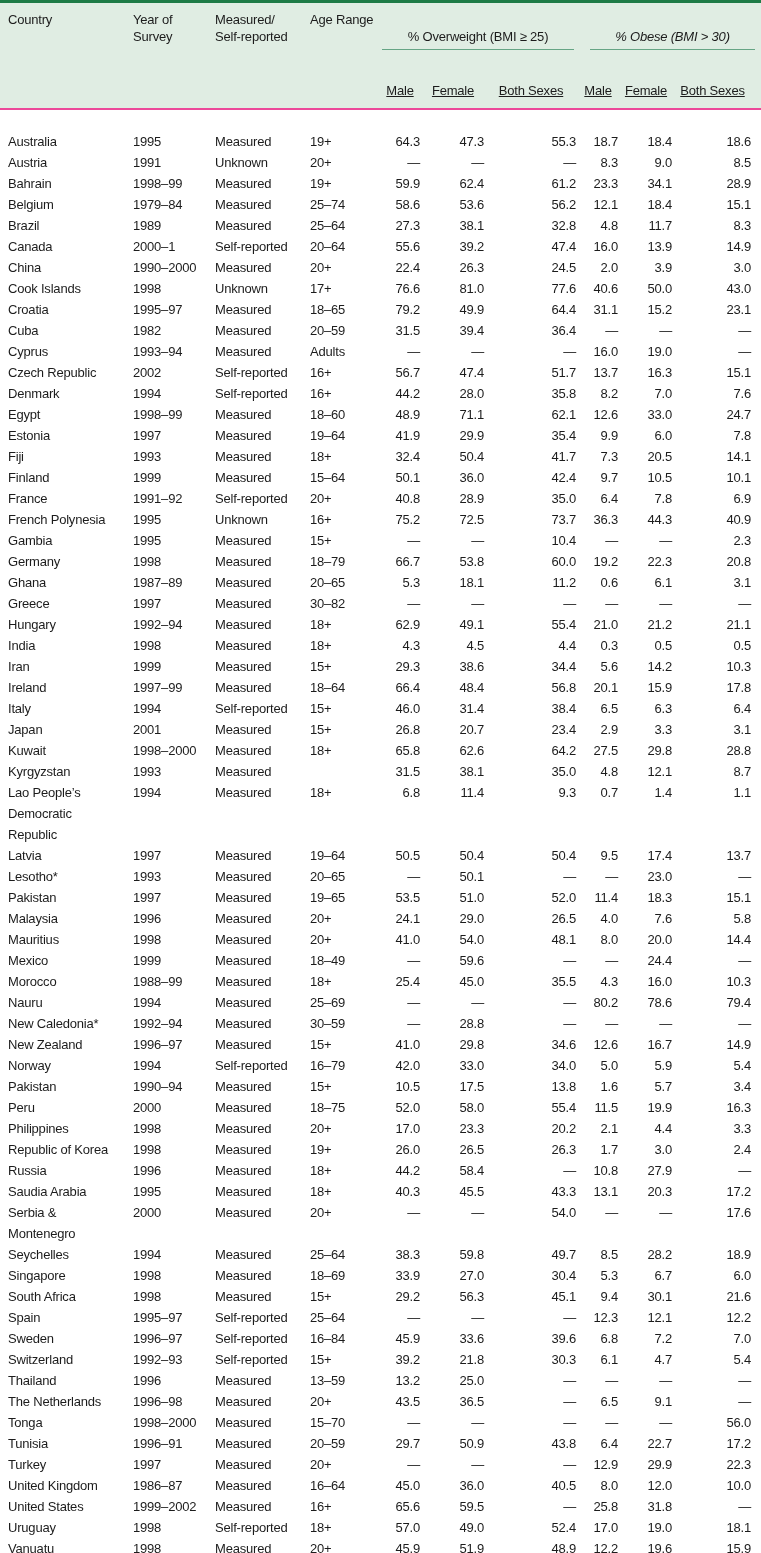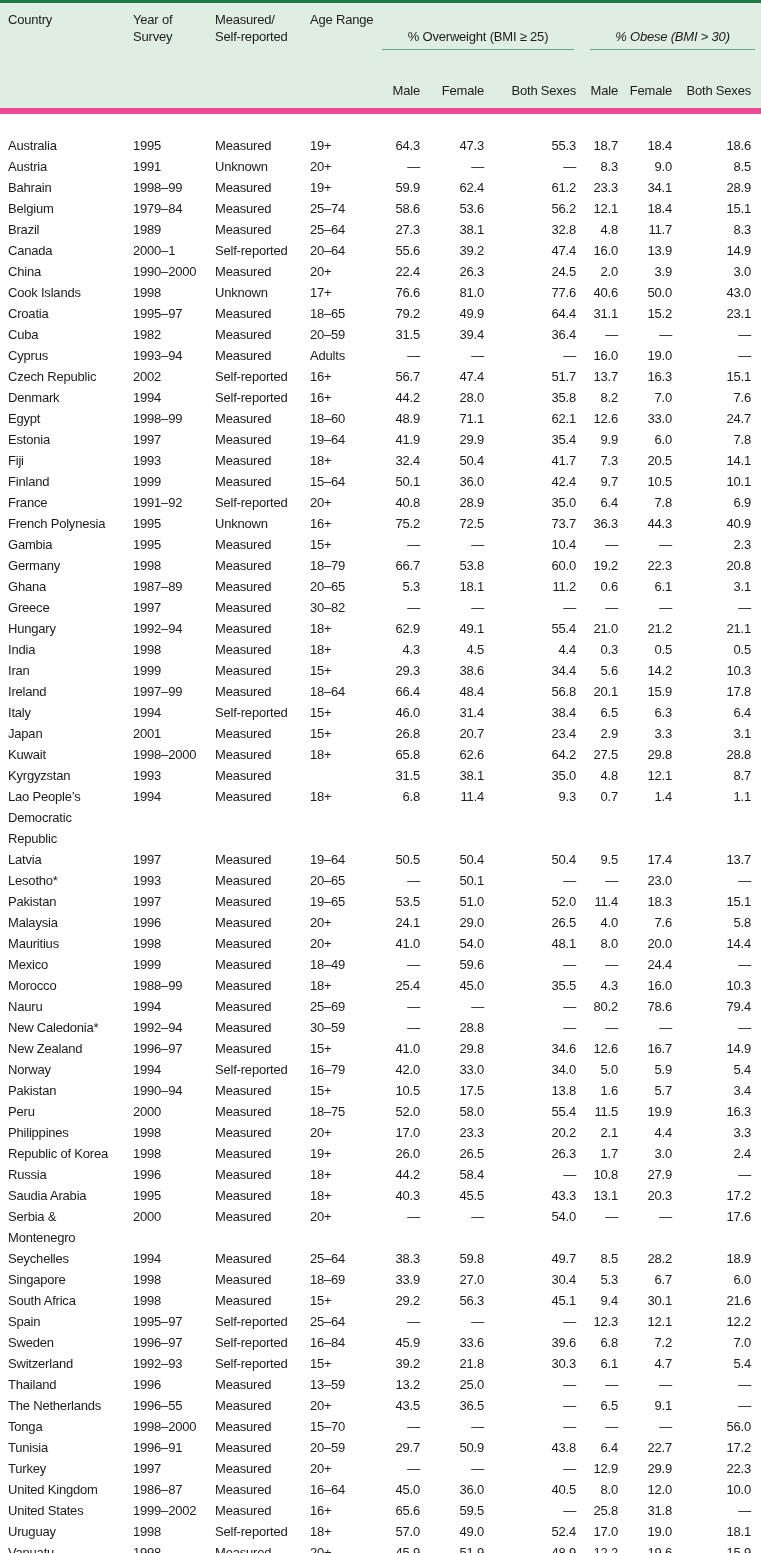--- a/index.html
+++ b/index.html
@@ -26,43 +26,44 @@
   col.c1 { width: 82px; }
   col.c2 { width: 95px; }
   col.c3 { width: 70px; }
   col.c4 { width: 42px; }
   col.c5 { width: 64px; }
   col.c6 { width: 92px; }
   col.c7 { width: 42px; }
   col.c8 { width: 54px; }
   col.c9 { width: 87px; }
 
-  thead { border-bottom: 6px solid #ec4899; }
+  thead { border-bottom: 2px solid #ec4899; }
   thead th {
     background: #e0ede3;
     font-weight: normal;
     text-align: left;
     vertical-align: top;
     line-height: 17px;
     padding: 8px 0 0 0;
     white-space: pre-line;
   }
   thead tr.h1 th.lbl-country { padding-left: 8px; }
   thead th.group { padding: 8px 0 0 0; vertical-align: top; }
   .group-inner {
     text-align: center;
     border-bottom: 1.5px solid #66a585;
     padding-bottom: 4px;
   }
   .group-inner.ow { margin-right: 4px; margin-left: 2px; }
   .group-inner.ob { margin-left: 12px; margin-right: 6px; font-style: italic; }
   thead tr.h2 th {
-    text-align: right;
+    text-align: center;
     padding: 15px 2px 9px 0;
     line-height: 17px;
+    text-decoration: underline;
   }
   thead tr.h2 th.last { padding-right: 10px; }
 
   tbody td {
     line-height: 21px;
     padding: 0;
     vertical-align: top;
   }
   tbody td.txt { text-align: left; }
   tbody td.c0col { padding-left: 8px; padding-right: 17px; }
@@ -791,21 +792,21 @@
         <td class="txt">13–59</td>
         <td class="num">13.2</td>
         <td class="num">25.0</td>
         <td class="num">—</td>
         <td class="num">—</td>
         <td class="num">—</td>
         <td class="num last">—</td>
       </tr>
       <tr>
         <td class="txt c0col">The Netherlands</td>
-        <td class="txt">1996–55</td>
+        <td class="txt">1996–98</td>
         <td class="txt">Measured</td>
         <td class="txt">20+</td>
         <td class="num">43.5</td>
         <td class="num">36.5</td>
         <td class="num">—</td>
         <td class="num">6.5</td>
         <td class="num">9.1</td>
         <td class="num last">—</td>
       </tr>
       <tr>

